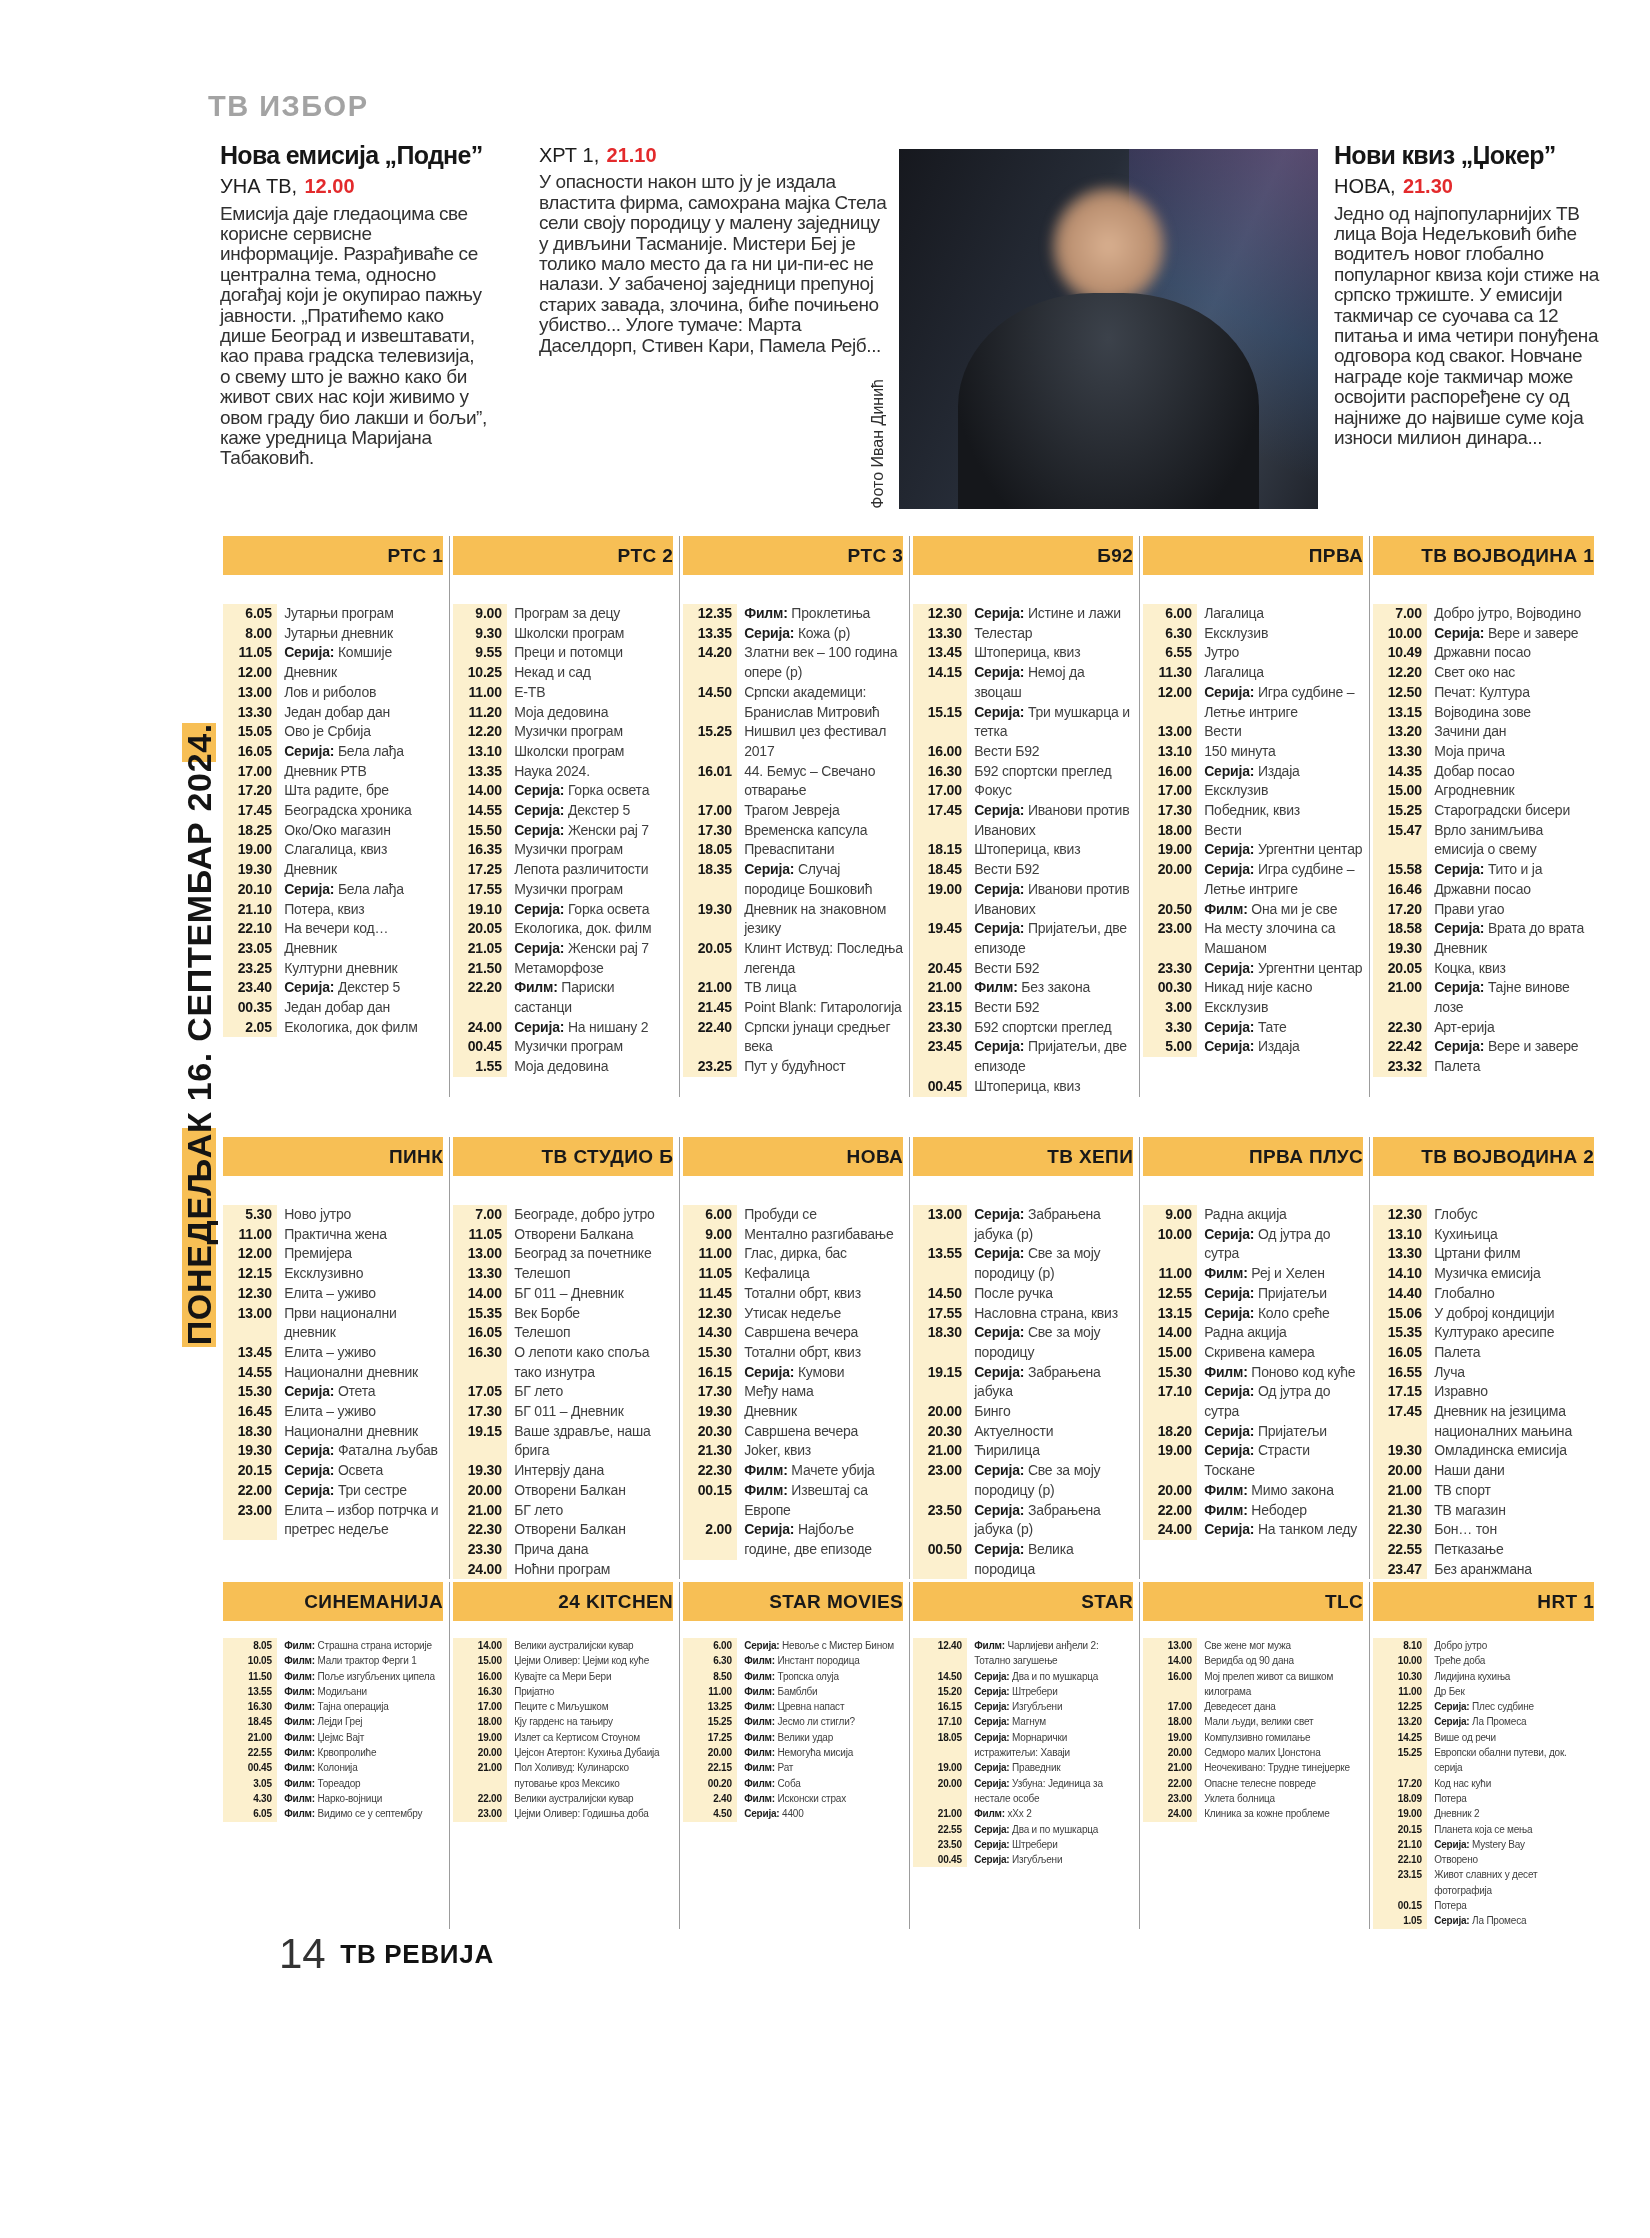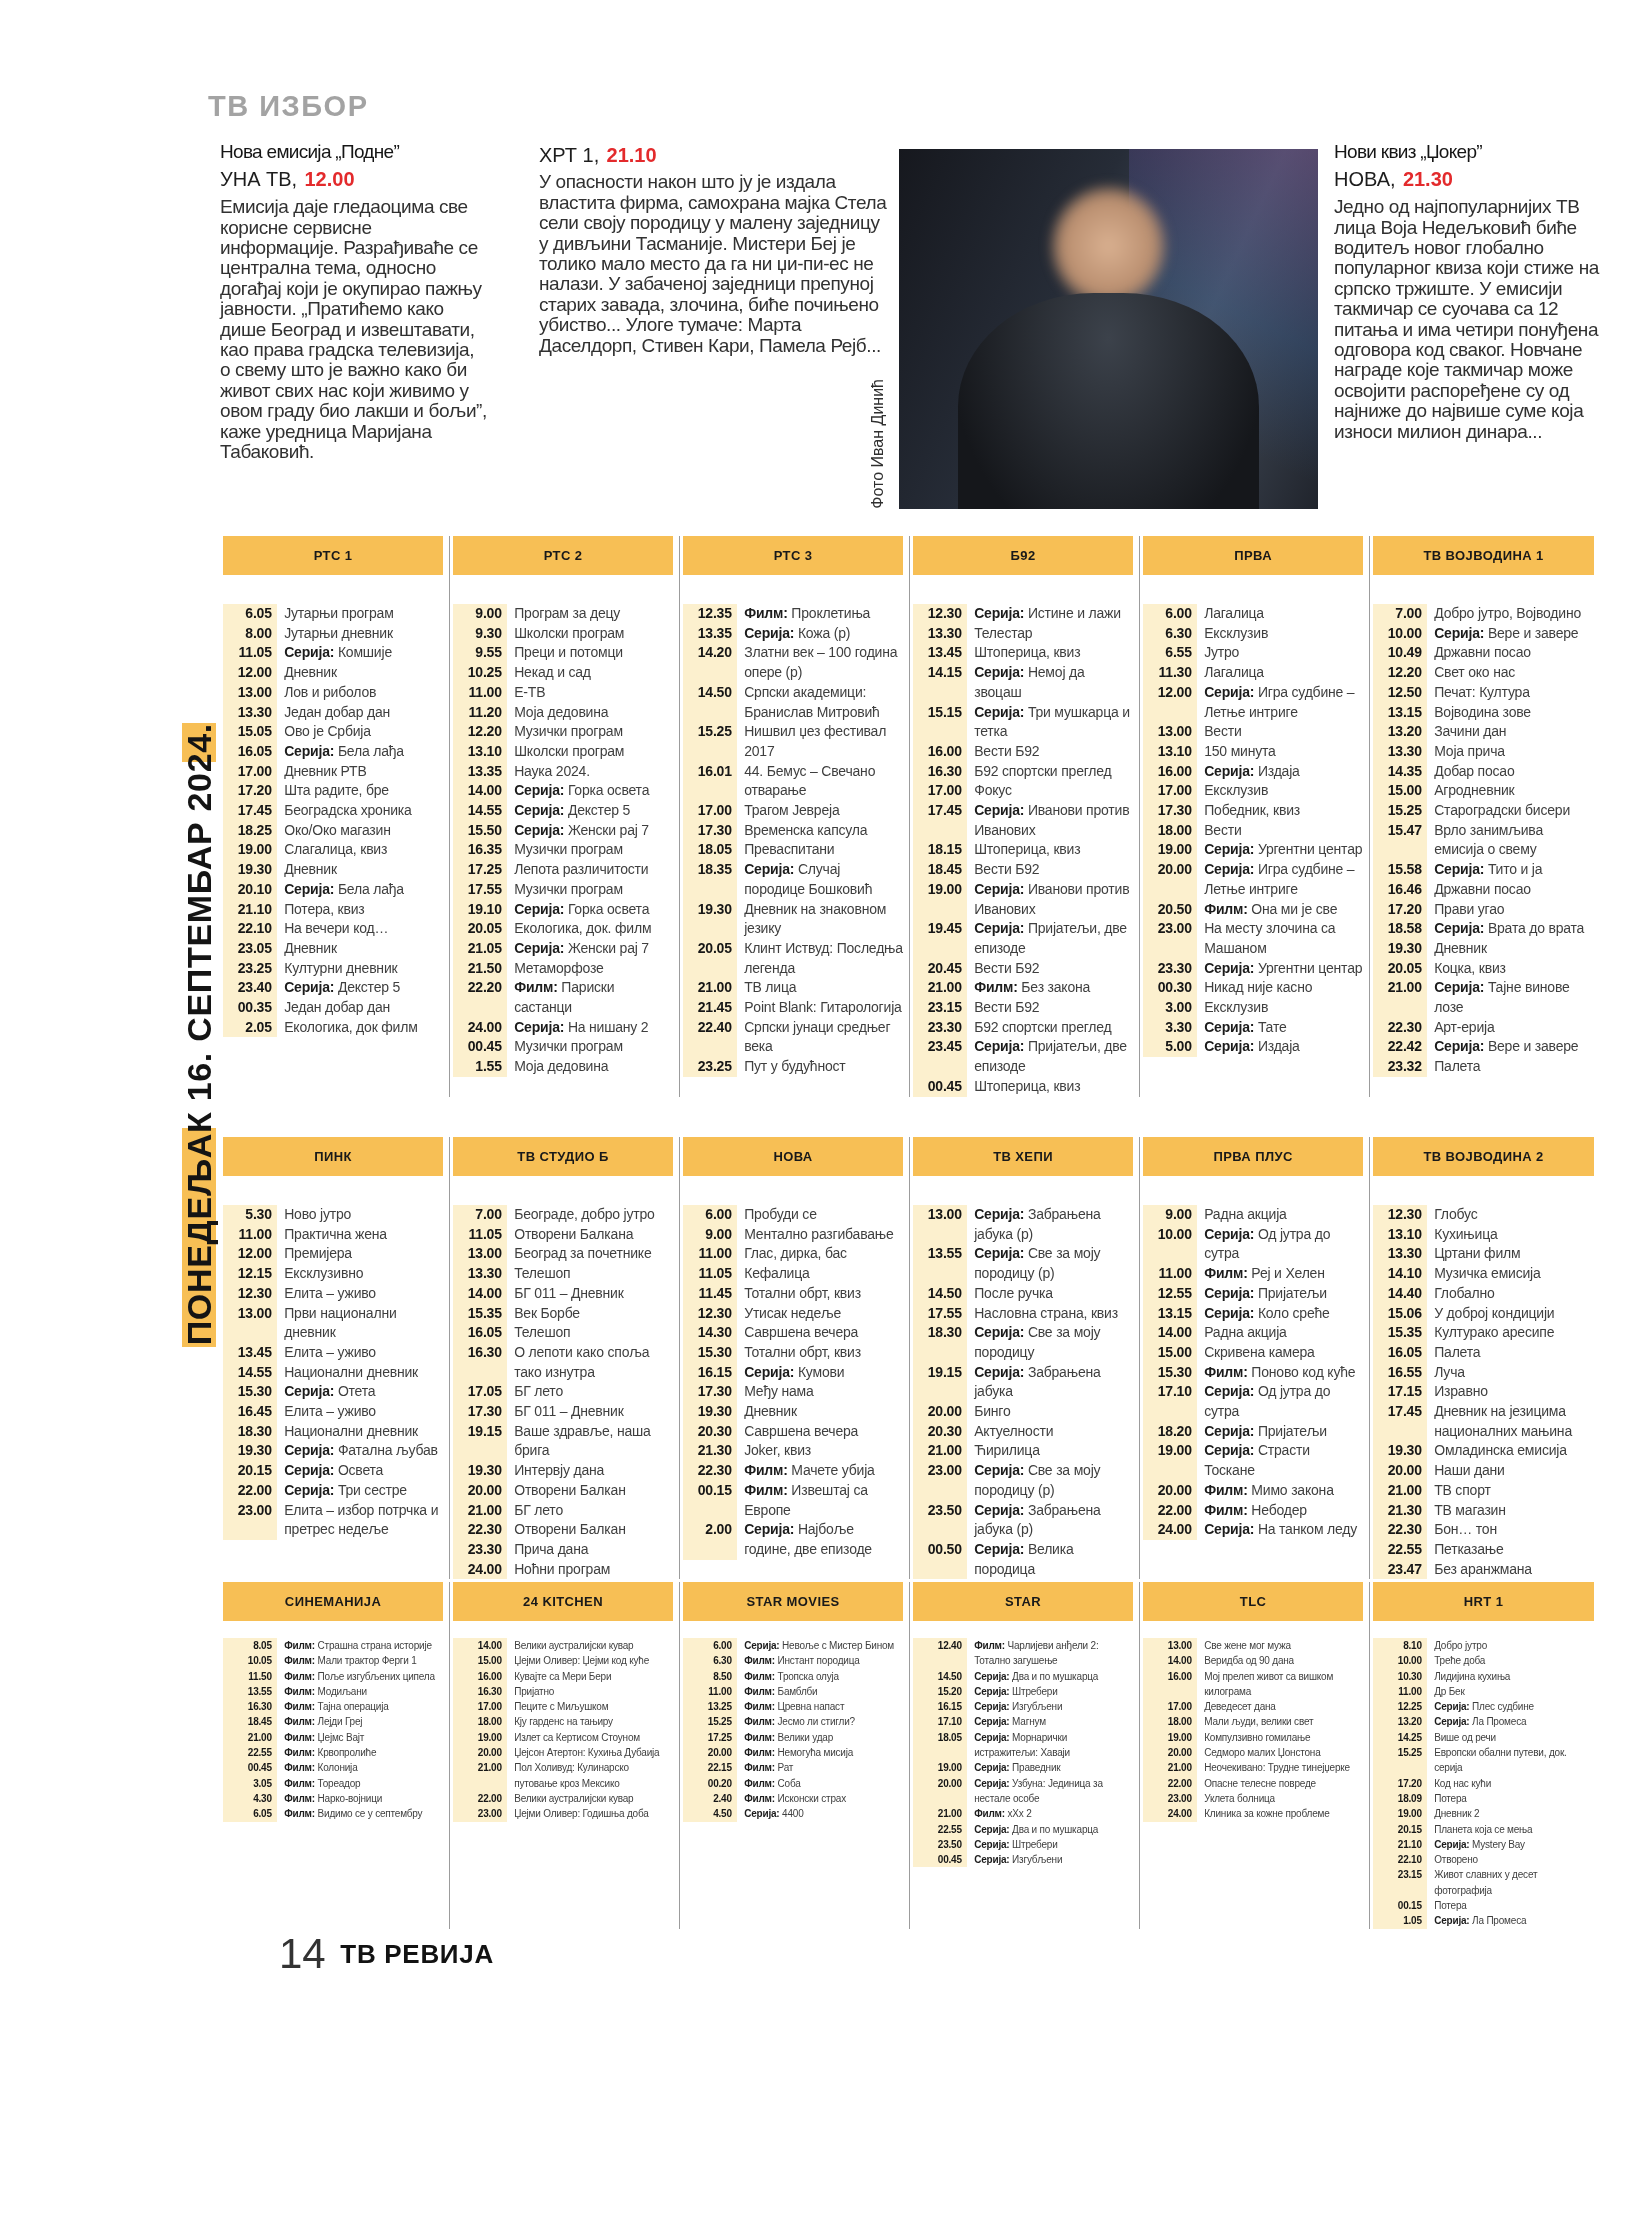--- a/index.html
+++ b/index.html
@@ -5,22 +5,22 @@
   html,body{margin:0;padding:0;background:#e8e8e8;}
   .page{position:relative;width:1650px;height:2239px;background:#ffffff;overflow:hidden;
         font-family:"Liberation Sans", sans-serif;color:#3f3f3f;}
   .kicker{position:absolute;left:208px;top:90px;font-size:29px;font-weight:700;
           letter-spacing:1.5px;color:#a3a3a3;text-align:right;}
   
   .article{position:absolute;top:142px;}
   .a1{left:220px;width:267px;}
   .a2{left:539px;width:348px;}
   .a3{left:1334px;width:267px;}
-  .article h2{margin:0 0 5.8px 0;font-size:19px;line-height:1.08;letter-spacing:-0.7px;
-              color:#161616;font-weight:400;}
+  .article h2{margin:0 0 5.8px 0;font-size:25px;line-height:1.08;letter-spacing:-0.7px;
+              color:#161616;font-weight:700;}
   .chan{font-size:20px;color:#1d1d1d;margin:1.5px 0 5.8px 0;font-weight:400;}
   .chan .cname{margin-right:7.3px;}
   .chan .time{color:#e32a2c;font-weight:700;}
   .article p{margin:0;font-size:19px;line-height:20.4px;letter-spacing:-0.4px;color:#313131;}
   
   .photo{position:absolute;left:899px;top:149px;width:419px;height:360px;
          background:linear-gradient(115deg,#16181e 0%,#262c37 38%,#48515f 66%,#20242c 100%);
          overflow:hidden;}
   .photo .streak{position:absolute;right:0;top:0;width:45%;height:100%;
          background:linear-gradient(205deg,rgba(124,70,150,.35),rgba(52,96,160,.28) 45%,rgba(0,0,0,0) 75%);}
@@ -39,21 +39,21 @@
   .date-rail{position:absolute;left:178px;top:751px;width:42px;height:594px;
          display:flex;align-items:center;justify-content:flex-end;flex-direction:column;}
   .date-rail span{writing-mode:vertical-rl;transform:rotate(180deg);white-space:nowrap;
          font-weight:700;font-size:34px;letter-spacing:0.7px;color:#141414;}
   
   .section{position:absolute;left:220px;width:1378px;display:grid;
            grid-template-columns:repeat(6,230px);}
   .s1{top:536px;}  .s2{top:1137px;}  .s3{top:1582px;}
   .col{box-sizing:border-box;border-right:1.5px solid #9c9c9c;padding:0 5.8px 0 2.9px;}
   .col:last-child{border-right:none;}
-  .col-header{background:#f7bf55;text-align:center;font-weight:700;font-size:13px;
+  .col-header{background:#f7bf55;text-align:right;font-weight:700;font-size:19px;
               letter-spacing:0.4px;color:#191919;height:39px;line-height:39px;}
   .entries{position:relative;margin-top:29px;font-size:14px;line-height:19.7px;letter-spacing:-0.2px;}
   .s3 .entries{margin-top:17px;font-size:10px;line-height:15.3px;}
   .entries::before{content:'';position:absolute;left:0;top:0;bottom:0;width:54px;background:#fcf0ce;}
   .row{display:flex;position:relative;}
   .t{flex:0 0 54px;box-sizing:border-box;text-align:right;padding-right:5.1px;
      font-weight:700;color:#161616;}
   .p{flex:1;padding-left:7.3px;color:#3f3f3f;}
   .pp{color:#1c1c1c;font-weight:700;}
   

